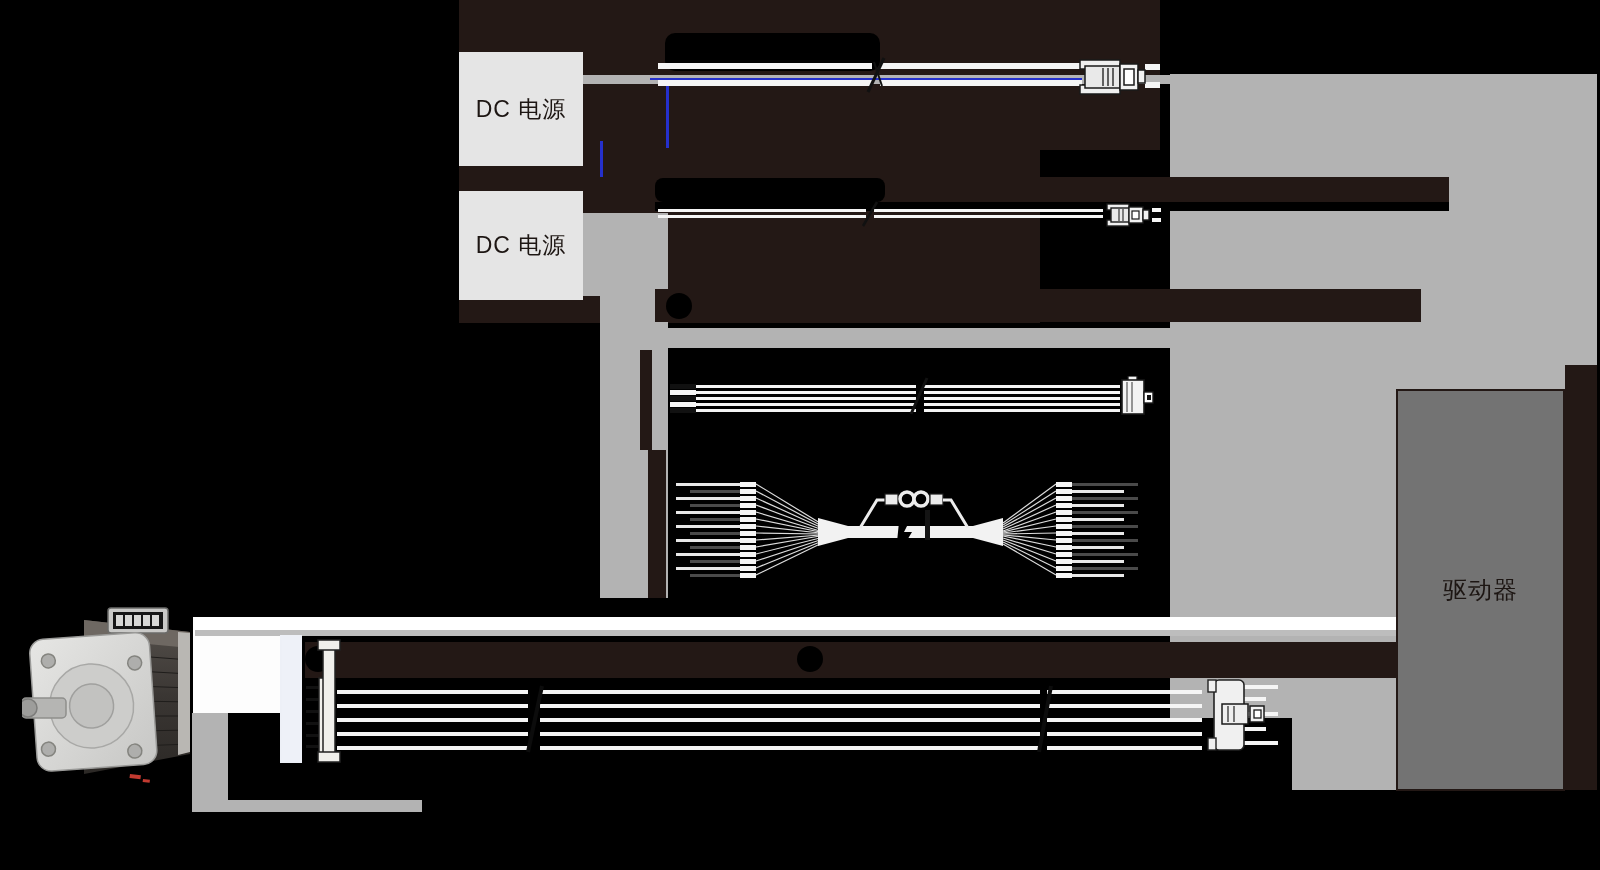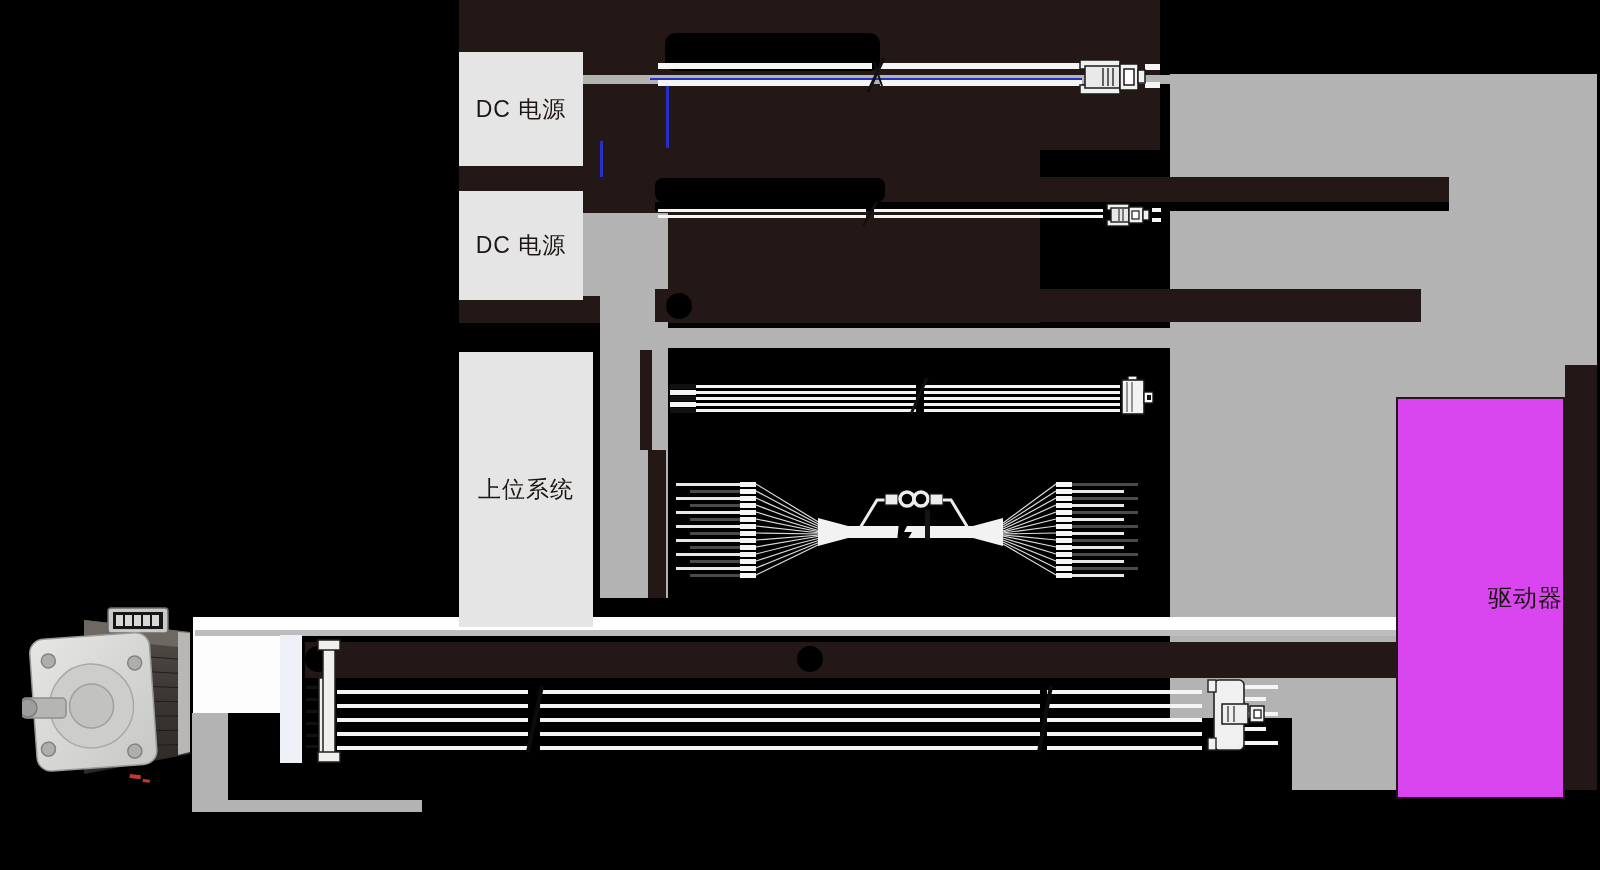--- a/index.html
+++ b/index.html
@@ -302,24 +302,21 @@
     <line x1="30" y1="28" x2="30" y2="44" stroke="#333" stroke-width="1.3"></line>
     <line x1="36" y1="28" x2="36" y2="44" stroke="#333" stroke-width="1.3"></line>
   </svg>
 
   <div class="abs panel" style="left:459px;top:20px;width:124px;height:114px;">
     <span>DC 电源</span>
   </div>
   <div class="abs panel" style="left:459px;top:159px;width:124px;height:109px;">
     <span>DC 电源</span>
   </div>
-  <div class="abs panel" style="left:459px;top:320px;width:134px;height:275px;">
-    <span>上位系统</span>
-  </div>
-  <div class="abs panel" style="left:1396px;top:365px;width:169px;height:402px;background:#d946ef;border:2px solid #231815;box-sizing:border-box;font-size:24px;justify-content:flex-end;">
+  <div class="abs panel" style="left:1396px;top:357px;width:169px;height:402px;background:#737373;border:2px solid #231815;box-sizing:border-box;font-size:24px;">
     <span>驱动器</span>
   </div>
 
   <svg class="abs" style="left:22px;top:602px;" width="178" height="200" viewBox="0 0 178 200">
     <defs>
       <linearGradient id="lam" x1="0" y1="0" x2="0" y2="1">
         <stop offset="0" stop-color="#55504b"></stop>
           <stop offset="0.5" stop-color="#3a3633"></stop>
           <stop offset="1" stop-color="#2c2926"></stop>
       </linearGradient>

